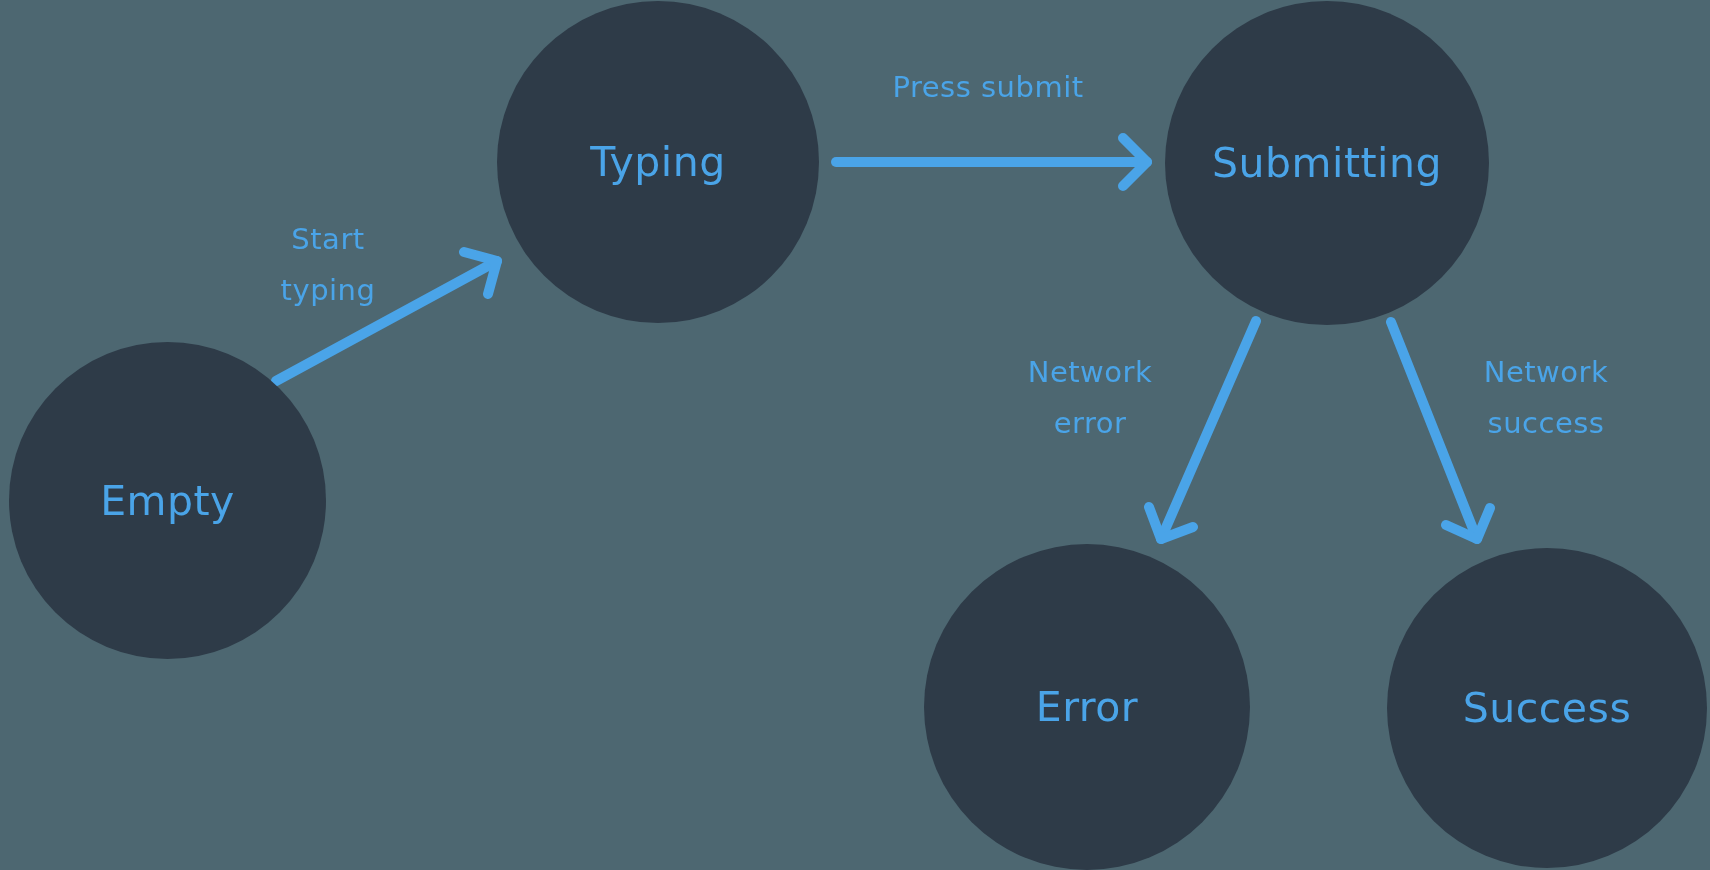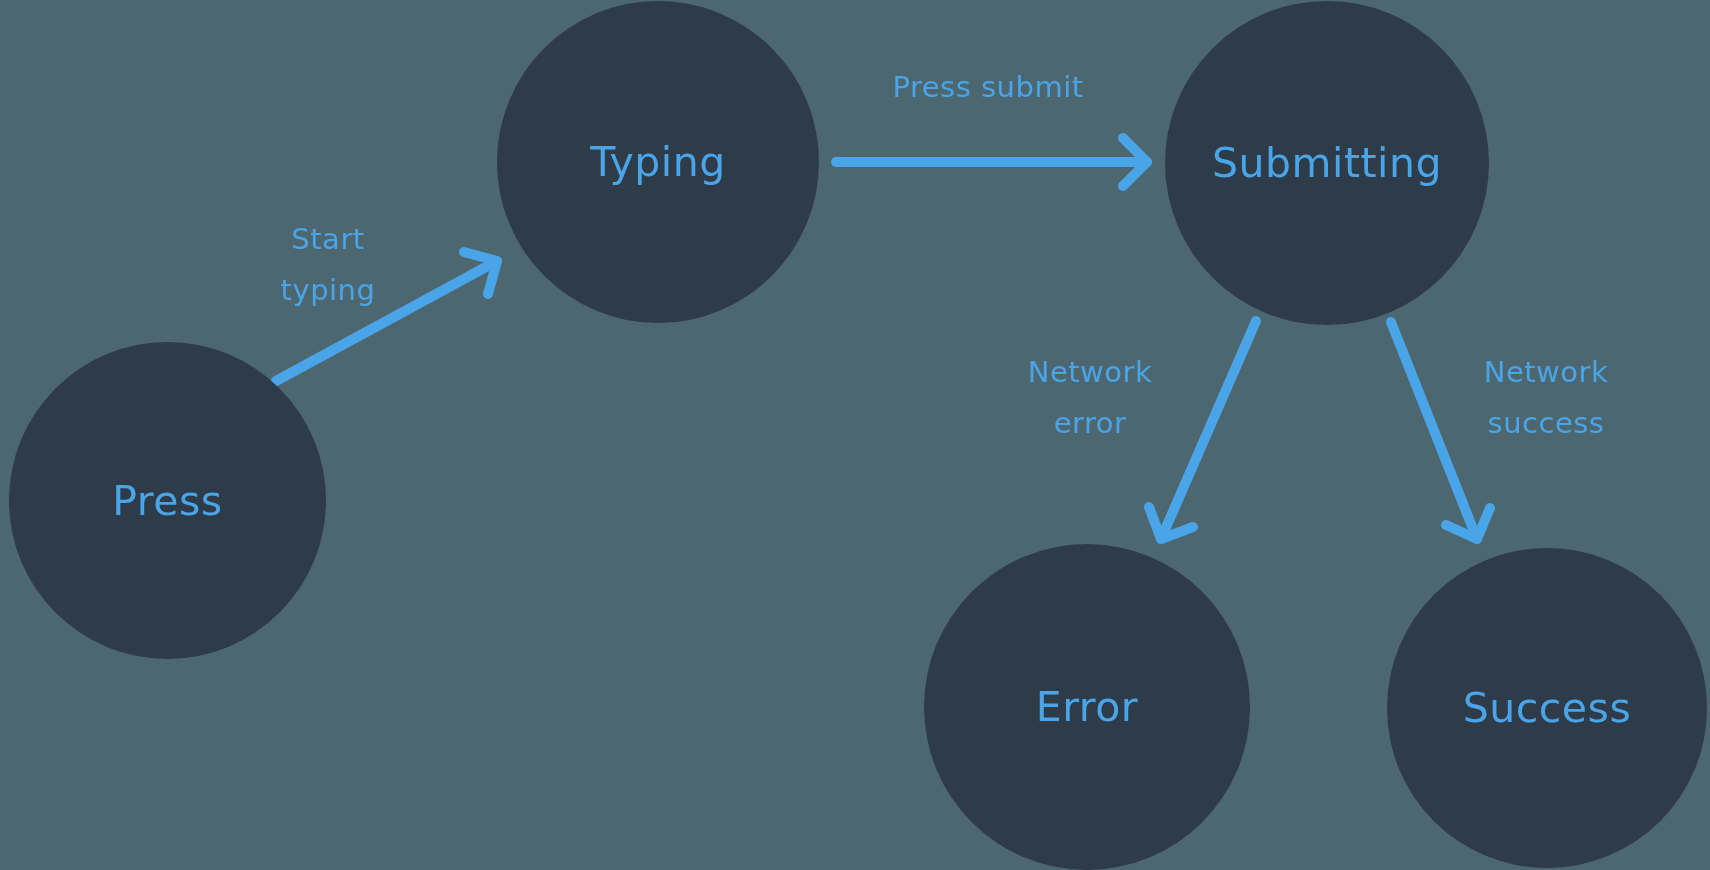--- a/index.html
+++ b/index.html
@@ -90,21 +90,21 @@
       <path d="M1256 321 L1161 539"></path>
       <path d="M1149 507 L1161 539 L1193 527"></path>
     </g>
     <g>
       <path d="M1391 322 L1477 539"></path>
       <path d="M1446 525 L1477 539 L1490 508"></path>
     </g>
   </svg>
 
   <div class="node node-empty">
-    <span class="node-label">Press</span>
+    <span class="node-label">Empty</span>
   </div>
 
   <div class="node node-typing">
     <span class="node-label">Typing</span>
   </div>
 
   <div class="node node-submitting">
     <span class="node-label">Submitting</span>
   </div>
 

